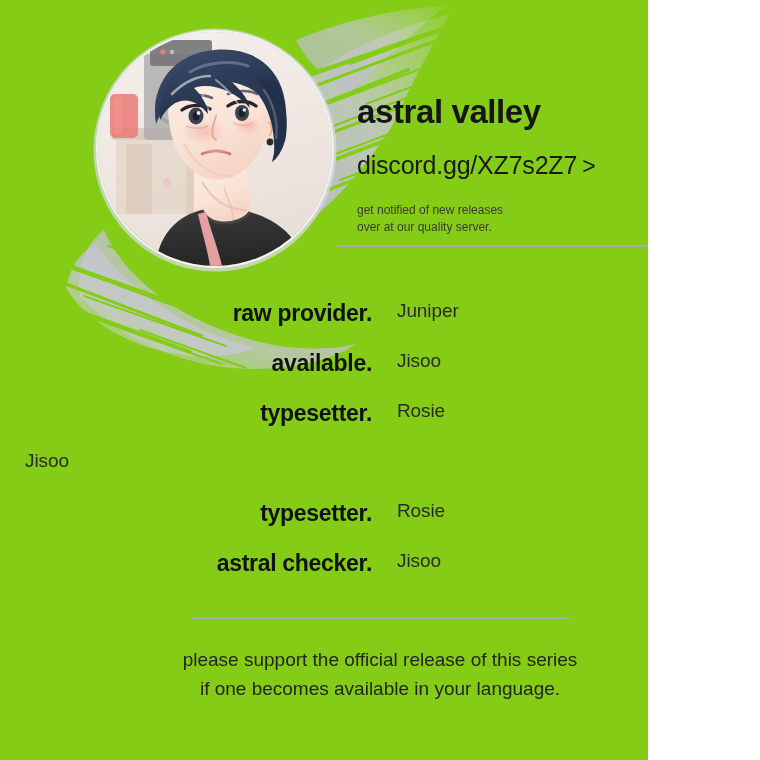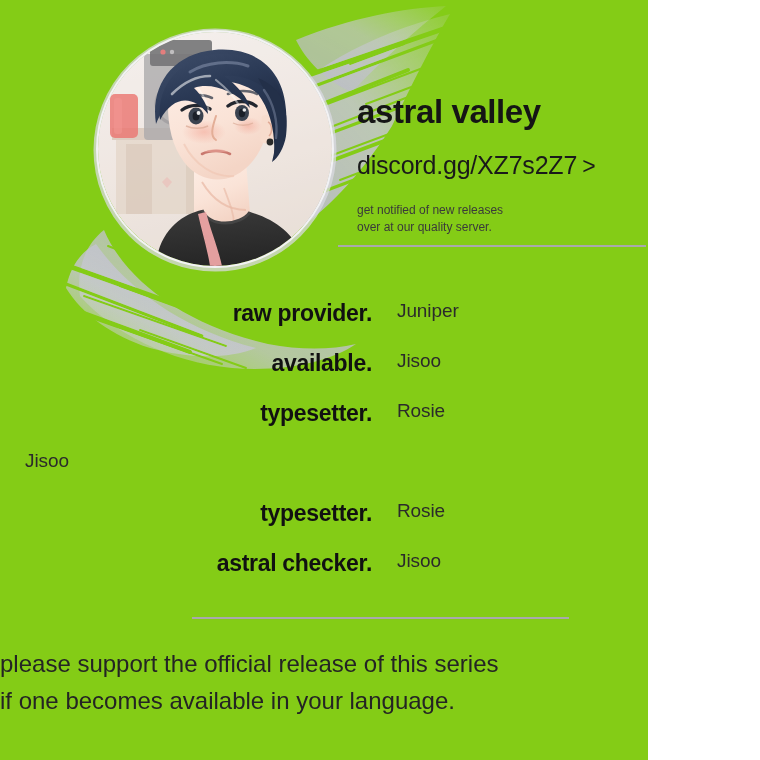--- a/index.html
+++ b/index.html
@@ -120,21 +120,22 @@
     letter-spacing: -0.1px;
     white-space: nowrap;
   }
 
   
   .footer-note {
     position: absolute;
     left: 0;
     top: 645px;
     width: 760px;
-    font-size: 24px;
+    text-align: center;
+    font-size: 19px;
     color: #242424;
     line-height: 1.55;
   }
   .footer-note div { white-space: nowrap; }
 </style>
 </head>
 <body>
 
 <div id="page">
 

